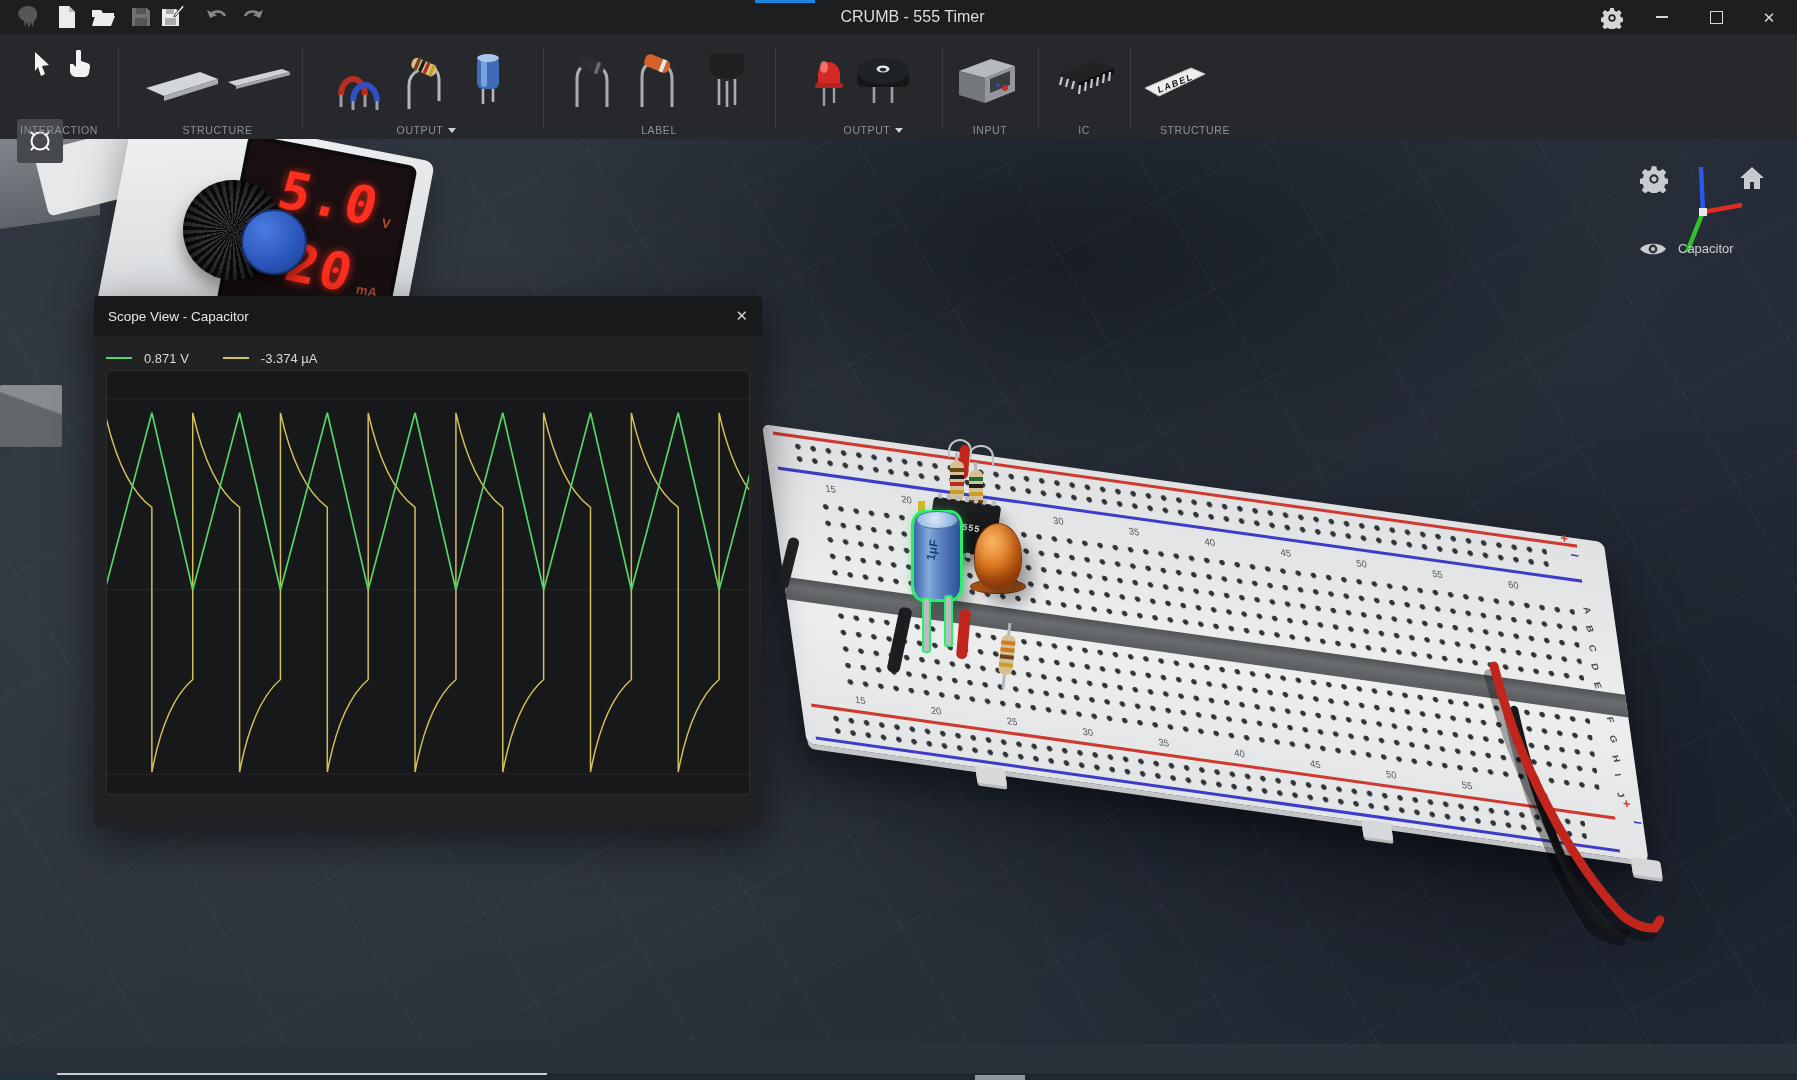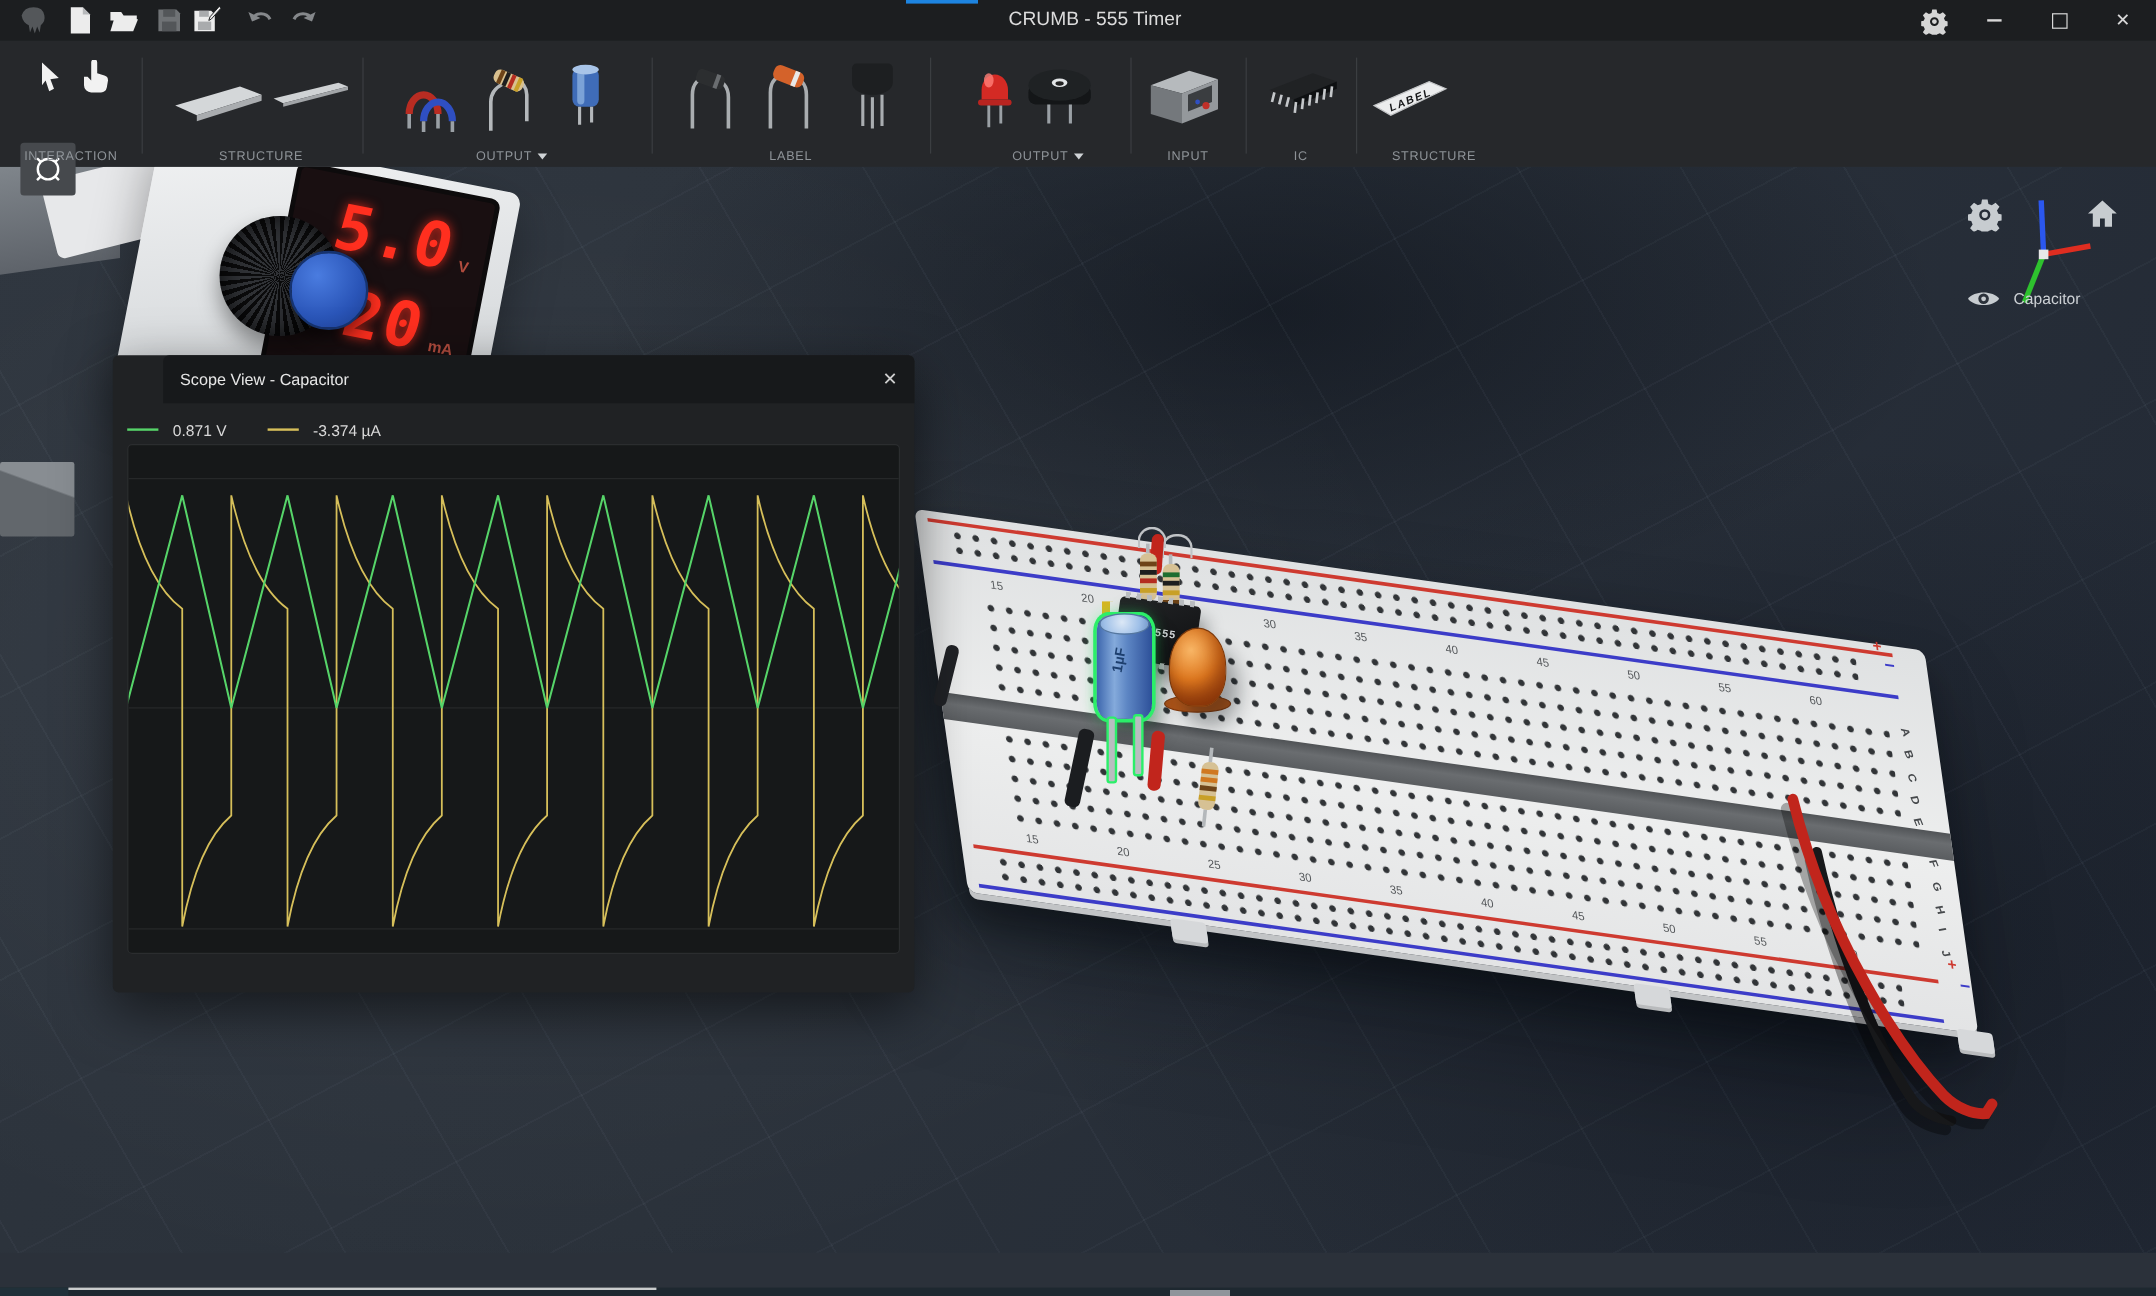--- a/index.html
+++ b/index.html
@@ -103,21 +103,21 @@
   .resistor{position:absolute;border-radius:6px;background:#d6c194;}
   .rleg{position:absolute;width:3px;background:#b4b8bb;}
   .band{position:absolute;left:0;right:0;height:4px;}
   .loopwire{position:absolute;border:2.5px solid #c0c3c6;border-bottom:none;border-radius:12px 12px 0 0;}
   #standard-label{font-size:13px;color:#ccd0d4;}
 
   
   #scope{position:absolute;left:94px;top:296px;width:668px;height:531px;background:#202224;border-radius:5px;
          box-shadow:0 14px 45px rgba(0,0,0,.55);z-index:60;}
   #scope-header{position:absolute;left:0;top:0;right:0;height:40px;background:#17191b;border-radius:5px 5px 0 0;
-        display:flex;align-items:center;padding:0 14px;box-sizing:border-box;font-size:13.5px;color:#e6e6e6;margin-left:42px;}
+        display:flex;align-items:center;padding:0 14px;box-sizing:border-box;font-size:13.5px;color:#e6e6e6;}
   #scope-close{margin-left:auto;font-size:15px;color:#cfcfcf;cursor:pointer;}
   #scope-legend{position:absolute;left:12px;top:50px;height:24px;display:flex;align-items:center;font-size:13px;color:#d9d9d9;}
   .swatch{width:26px;height:2px;margin-right:12px;}
   #legend-gap{width:34px;}
   #scope-plot{position:absolute;left:12px;top:74px;width:644px;height:425px;background:#161819;
         border:1px solid #2b2d2f;border-radius:4px;overflow:hidden;box-sizing:border-box;}
   #scope-svg{position:absolute;left:0;top:0;width:100%;height:100%;}
 
   
   #statusbar{position:absolute;left:0;top:1044px;width:1797px;height:29px;background:#15191d;z-index:90;

